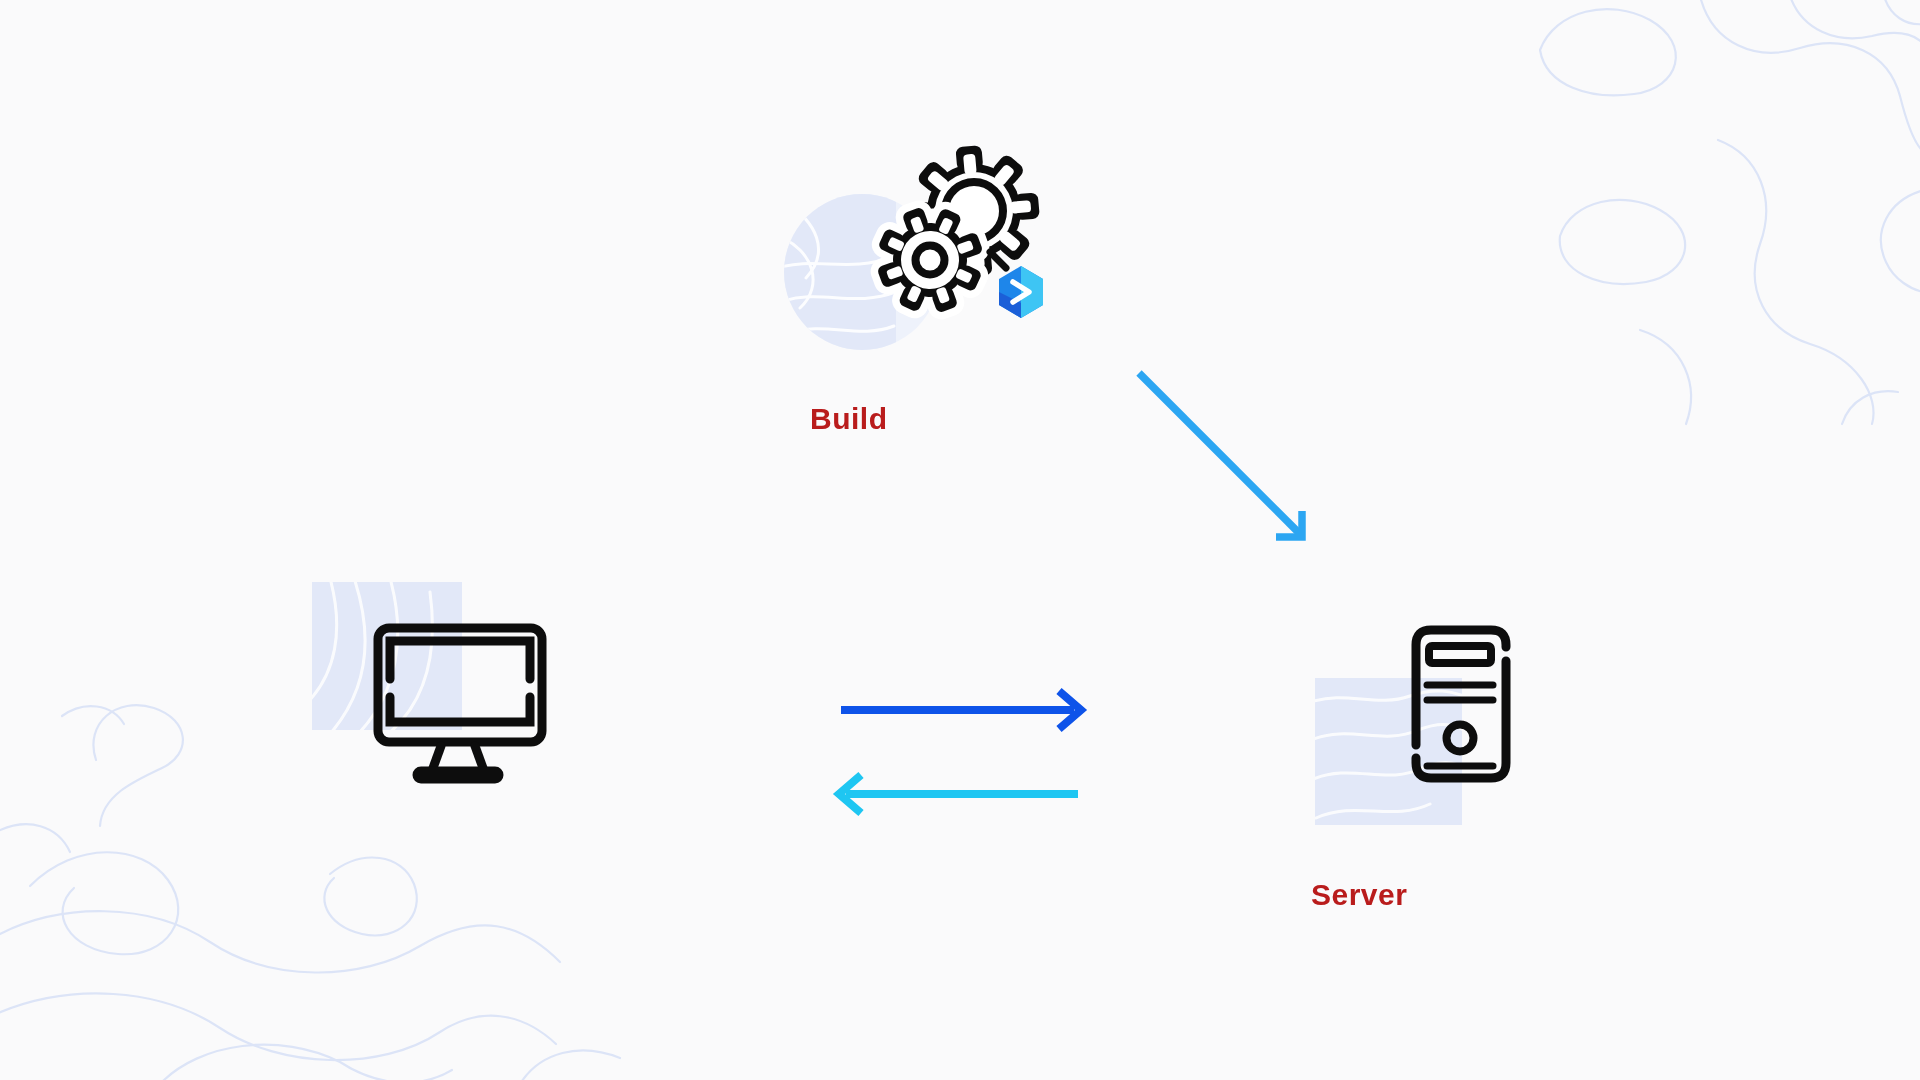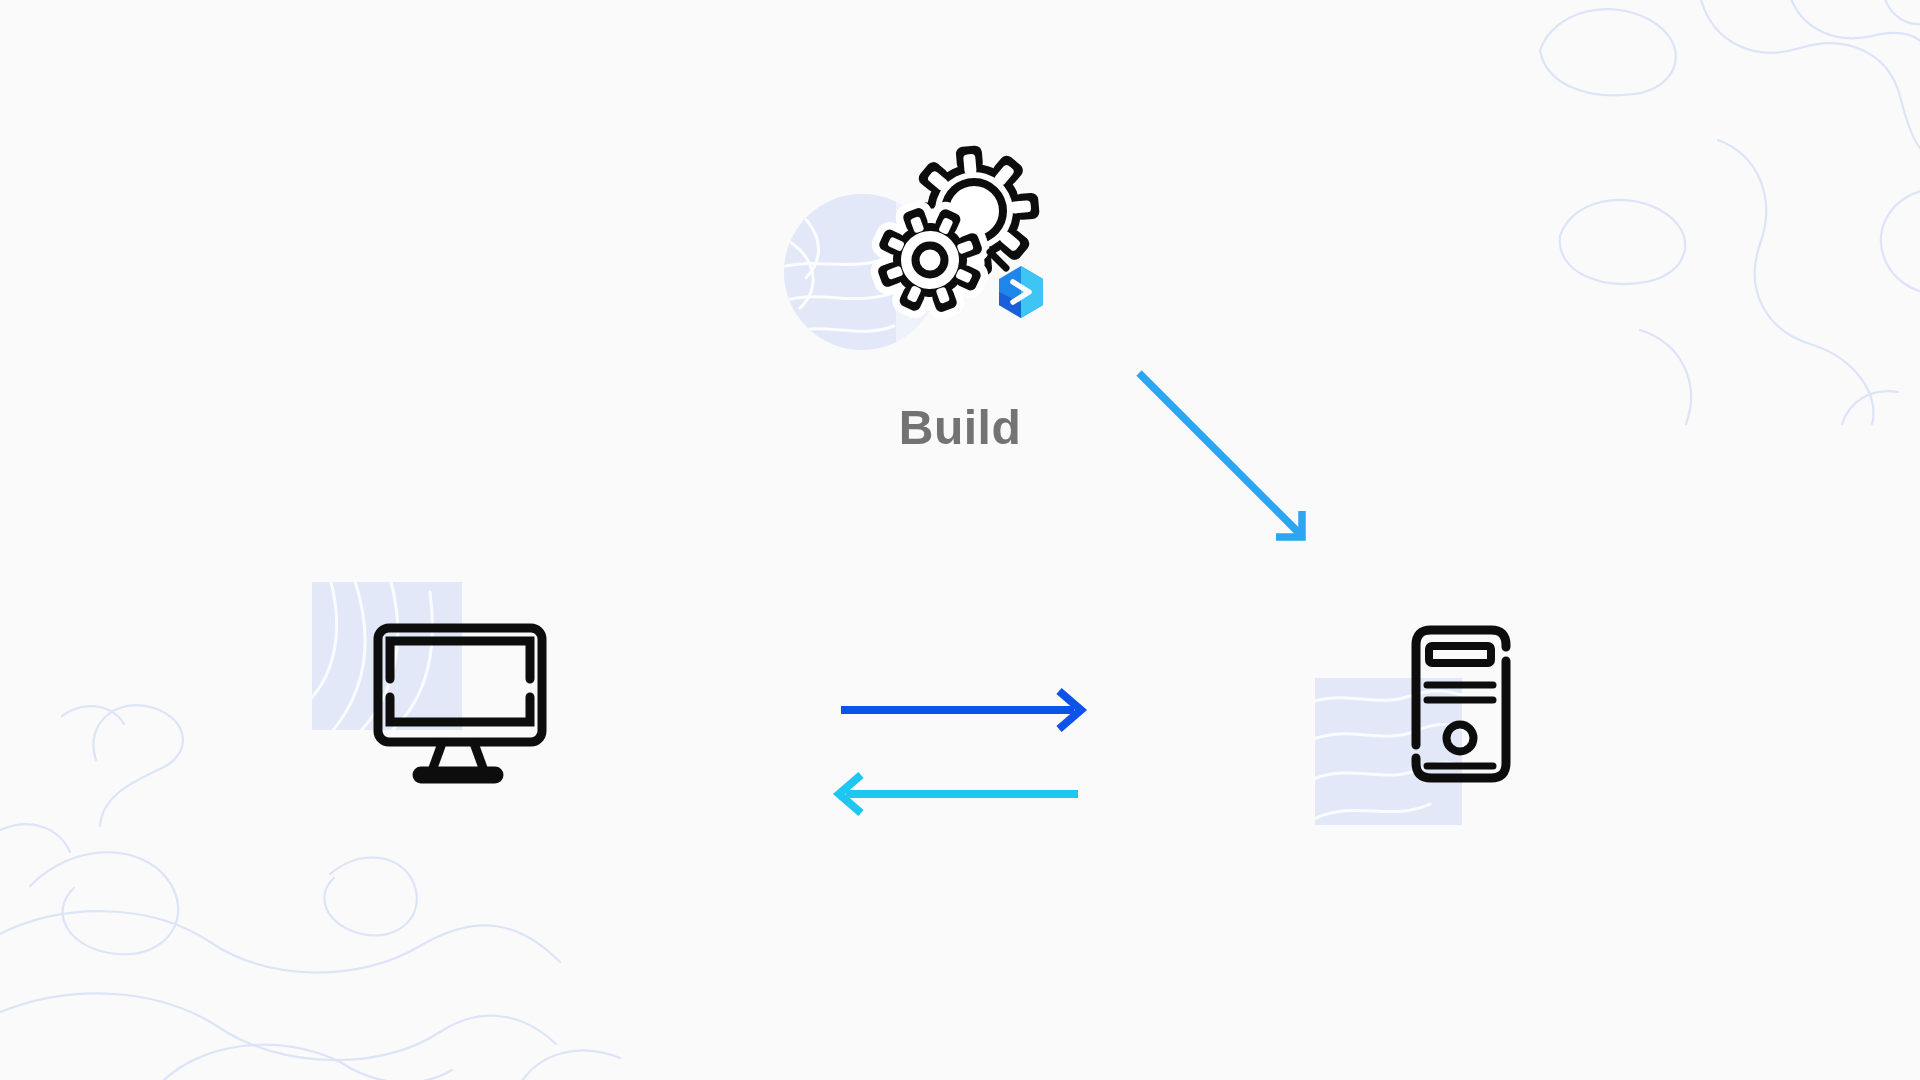--- a/index.html
+++ b/index.html
@@ -4,23 +4,23 @@
 <title>Diagram</title>
 <style>
   html,body{margin:0;padding:0;background:#fff;}
   .stage{
     position:relative;width:1920px;height:1080px;overflow:hidden;
     background:#fafafb;
     font-family:"Liberation Sans","DejaVu Sans",sans-serif;
   }
   .stage svg{position:absolute;left:0;top:0;width:1920px;height:1080px;display:block;}
   .node-label{
-    position:absolute;text-align:center;
-    font-size:48px;font-weight:800;line-height:1;
-    color:#737373;letter-spacing:.5px;
+    position:absolute;text-align:left;
+    font-size:30px;font-weight:800;line-height:1;
+    color:#b91c1c;letter-spacing:.5px;
   }
   #label-build{left:810px;top:404px;width:300px;}
   #label-browser{left:308px;top:880px;width:300px;}
   #label-server{left:1311px;top:880px;width:300px;}
 </style>
 </head>
 <body>
 
 <div class="stage">
 <svg viewBox="0 0 1920 1080">
@@ -217,13 +217,14 @@
     <polyline points="1059,691 1081,710 1059,729"></polyline>
   </g>
 
   <g fill="none" stroke="#1ec6f2" stroke-width="8" stroke-linecap="butt" stroke-linejoin="miter">
     <path d="M1078,794 L846,794"></path>
     <polyline points="861,775 839,794 861,813"></polyline>
   </g>
 </svg>
 
   <div class="node-label" id="label-build">Build</div>
+  <div class="node-label" id="label-server">Server</div>
 </div>
 
 </body></html>

